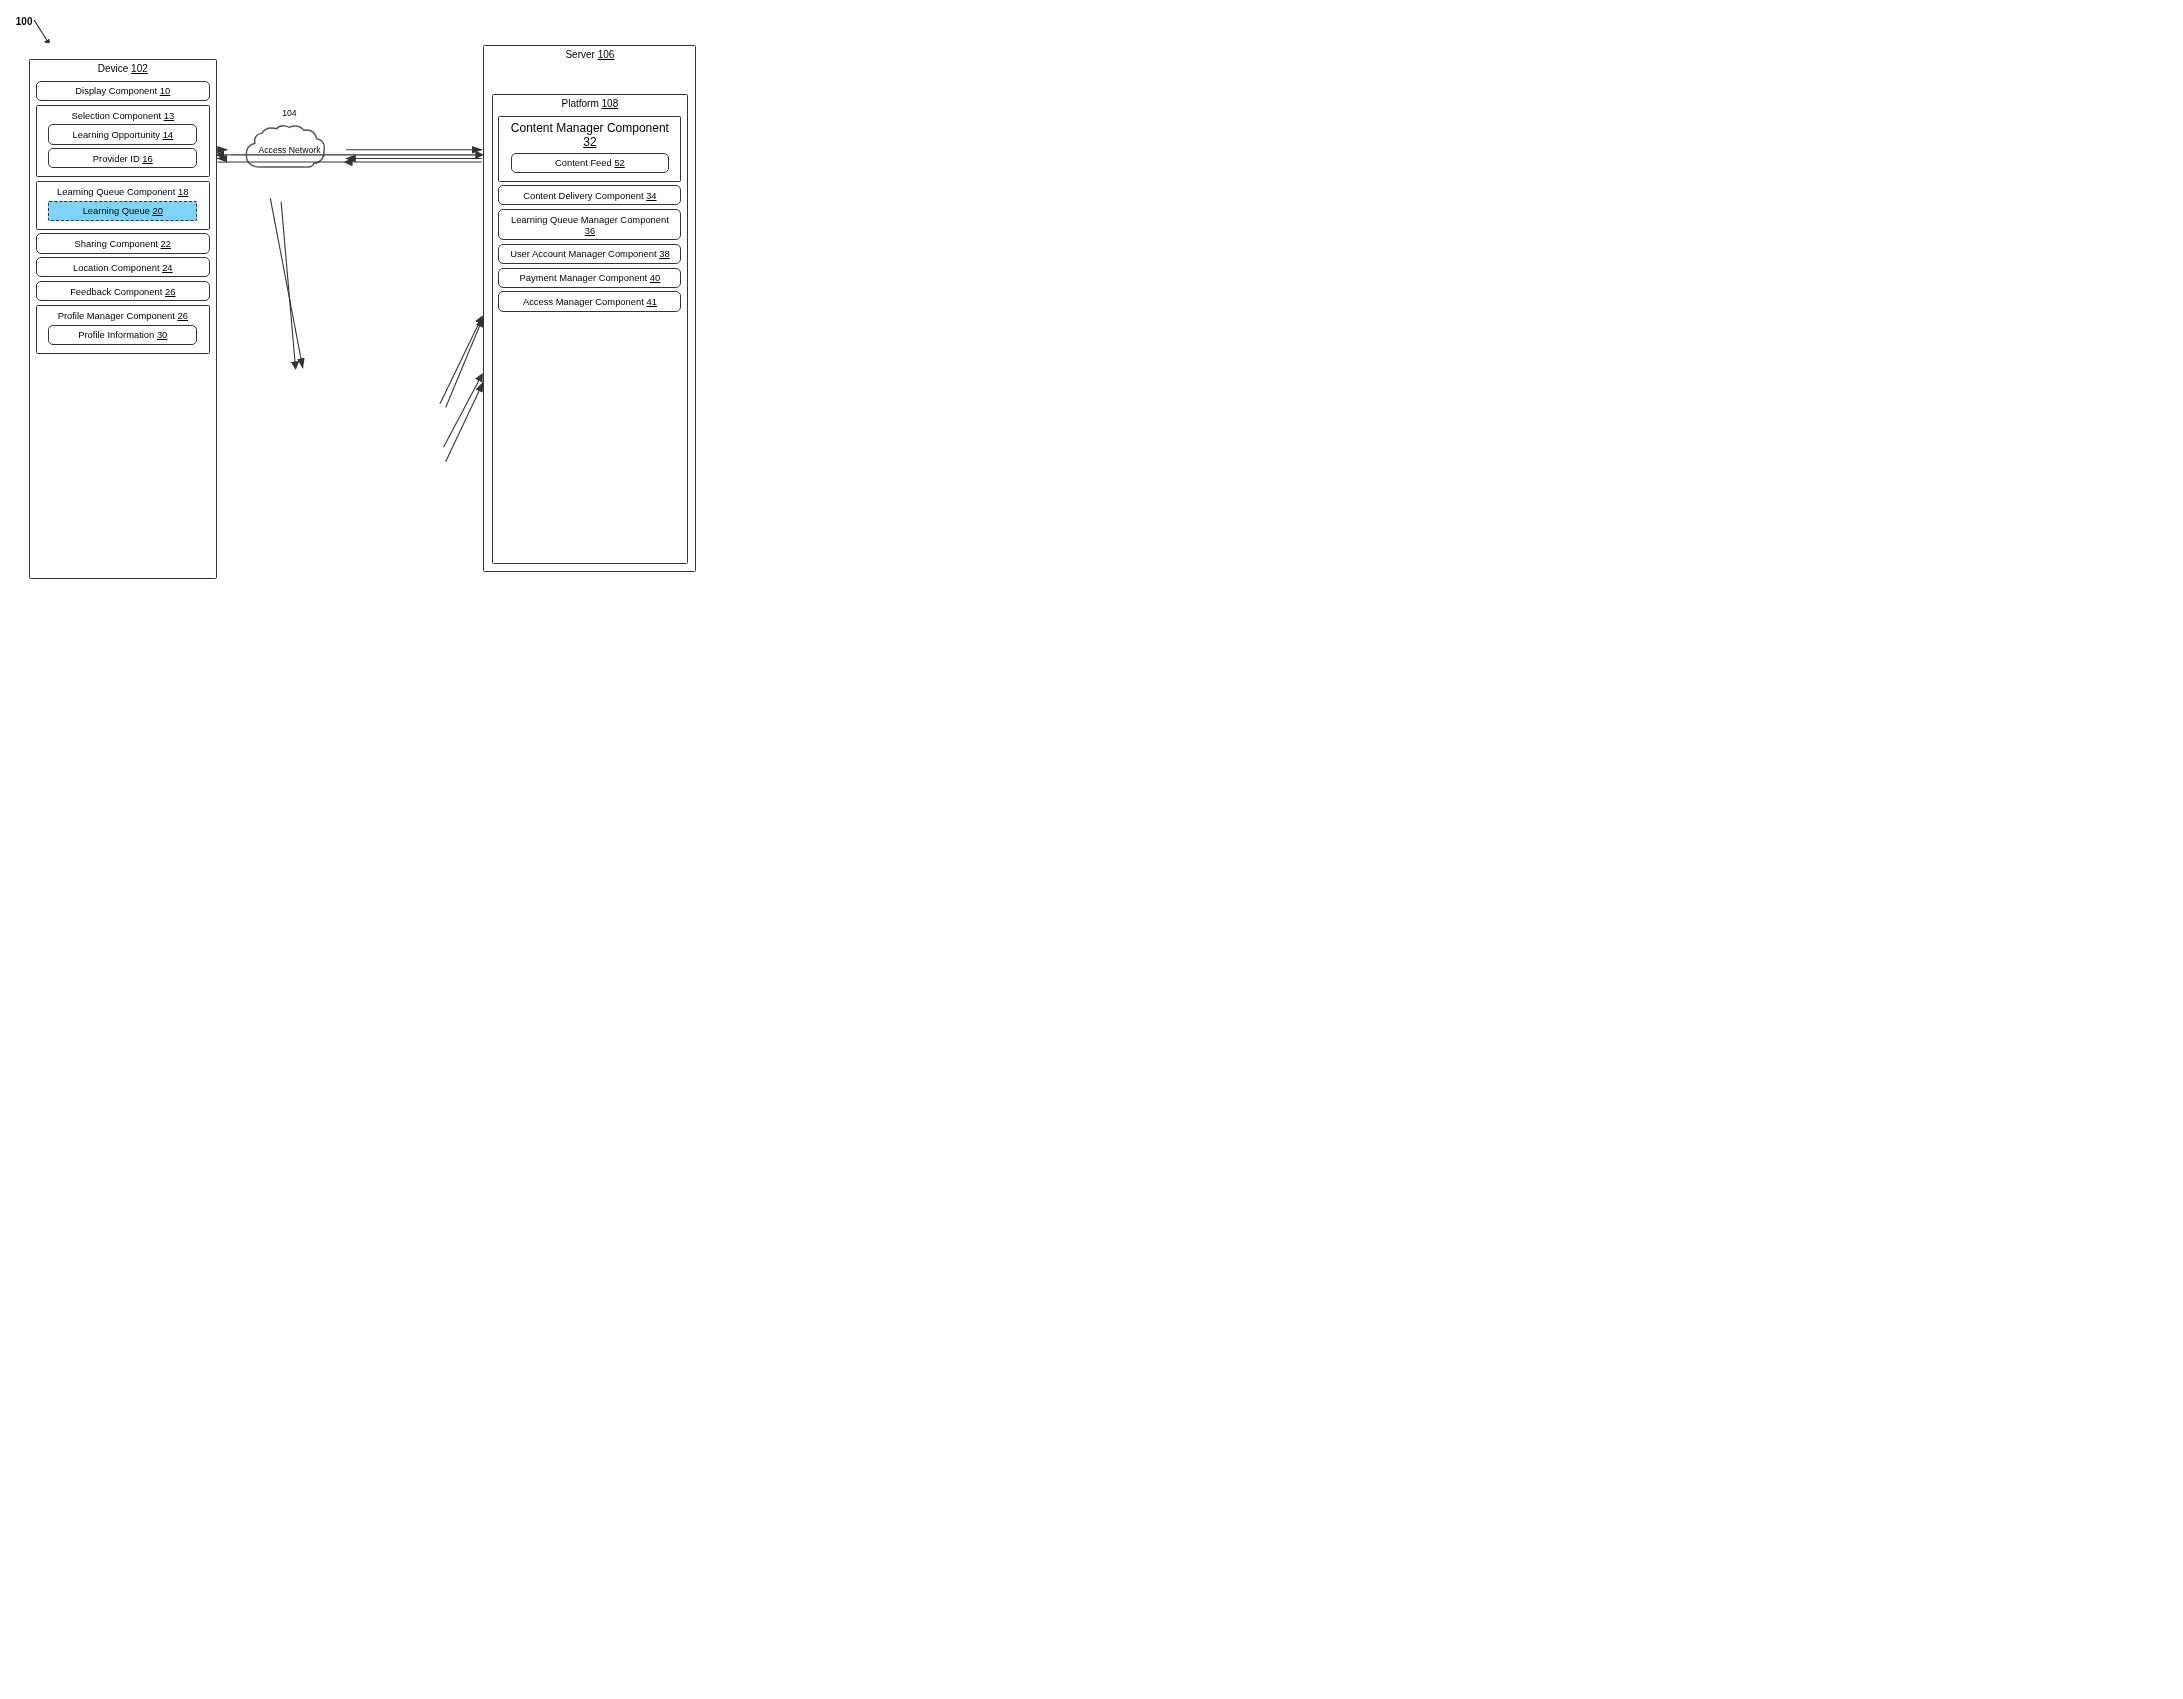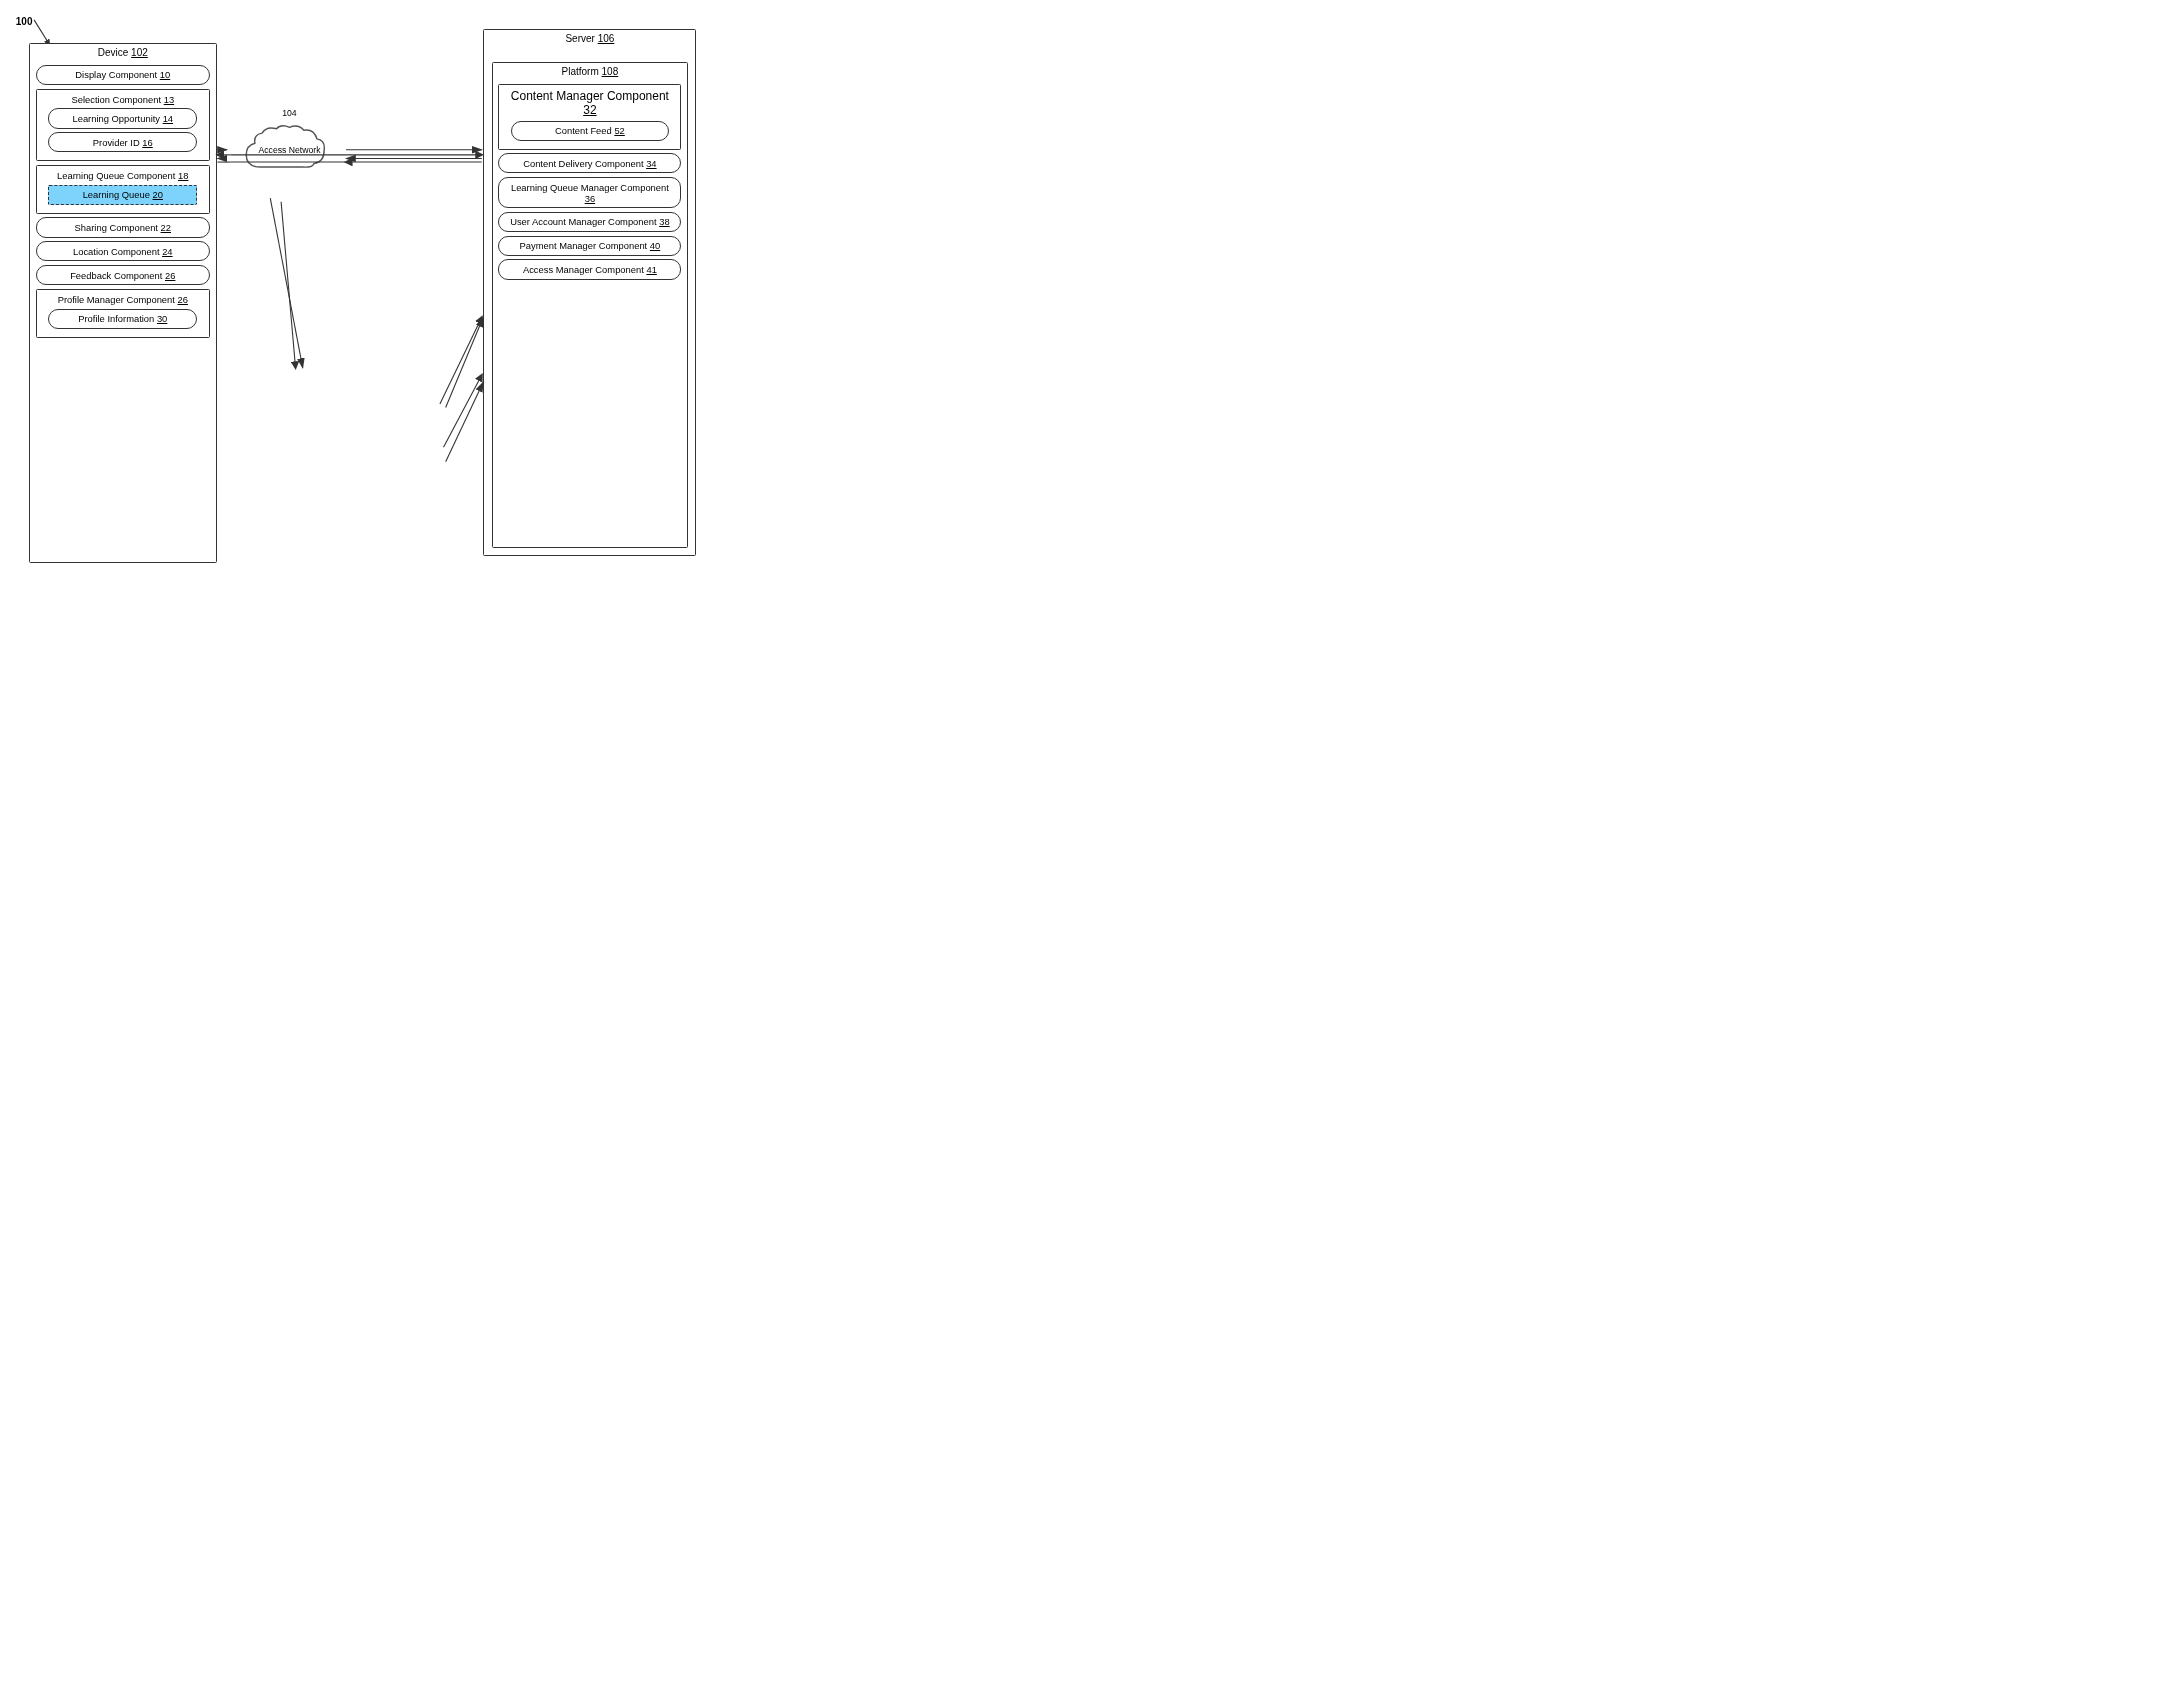--- a/index.html
+++ b/index.html
@@ -18,31 +18,32 @@
       width: 693px;
       height: 621px;
     }
 
     
     .box {
       position: absolute;
       border: 1.1px solid #333;
       border-radius: 1.4px;
       background: #fff;
+      margin-top: 16px;
     }
 
     .box-title {
       text-align: center;
       padding: 2.9px 5.8px;
       font-size: 10px;
     }
 
     .inner-box {
       border: 1.1px solid #333;
-      border-radius: 10px;
+      border-radius: 5px;
       background: #fff;
       margin: 3.6px 5.8px;
       padding: 3.6px 5.8px;
       text-align: center;
       font-size: 9.4px;
     }
 
     .dashed-box {
       border: 1.1px dashed #333;
       border-radius: 1.4px;

